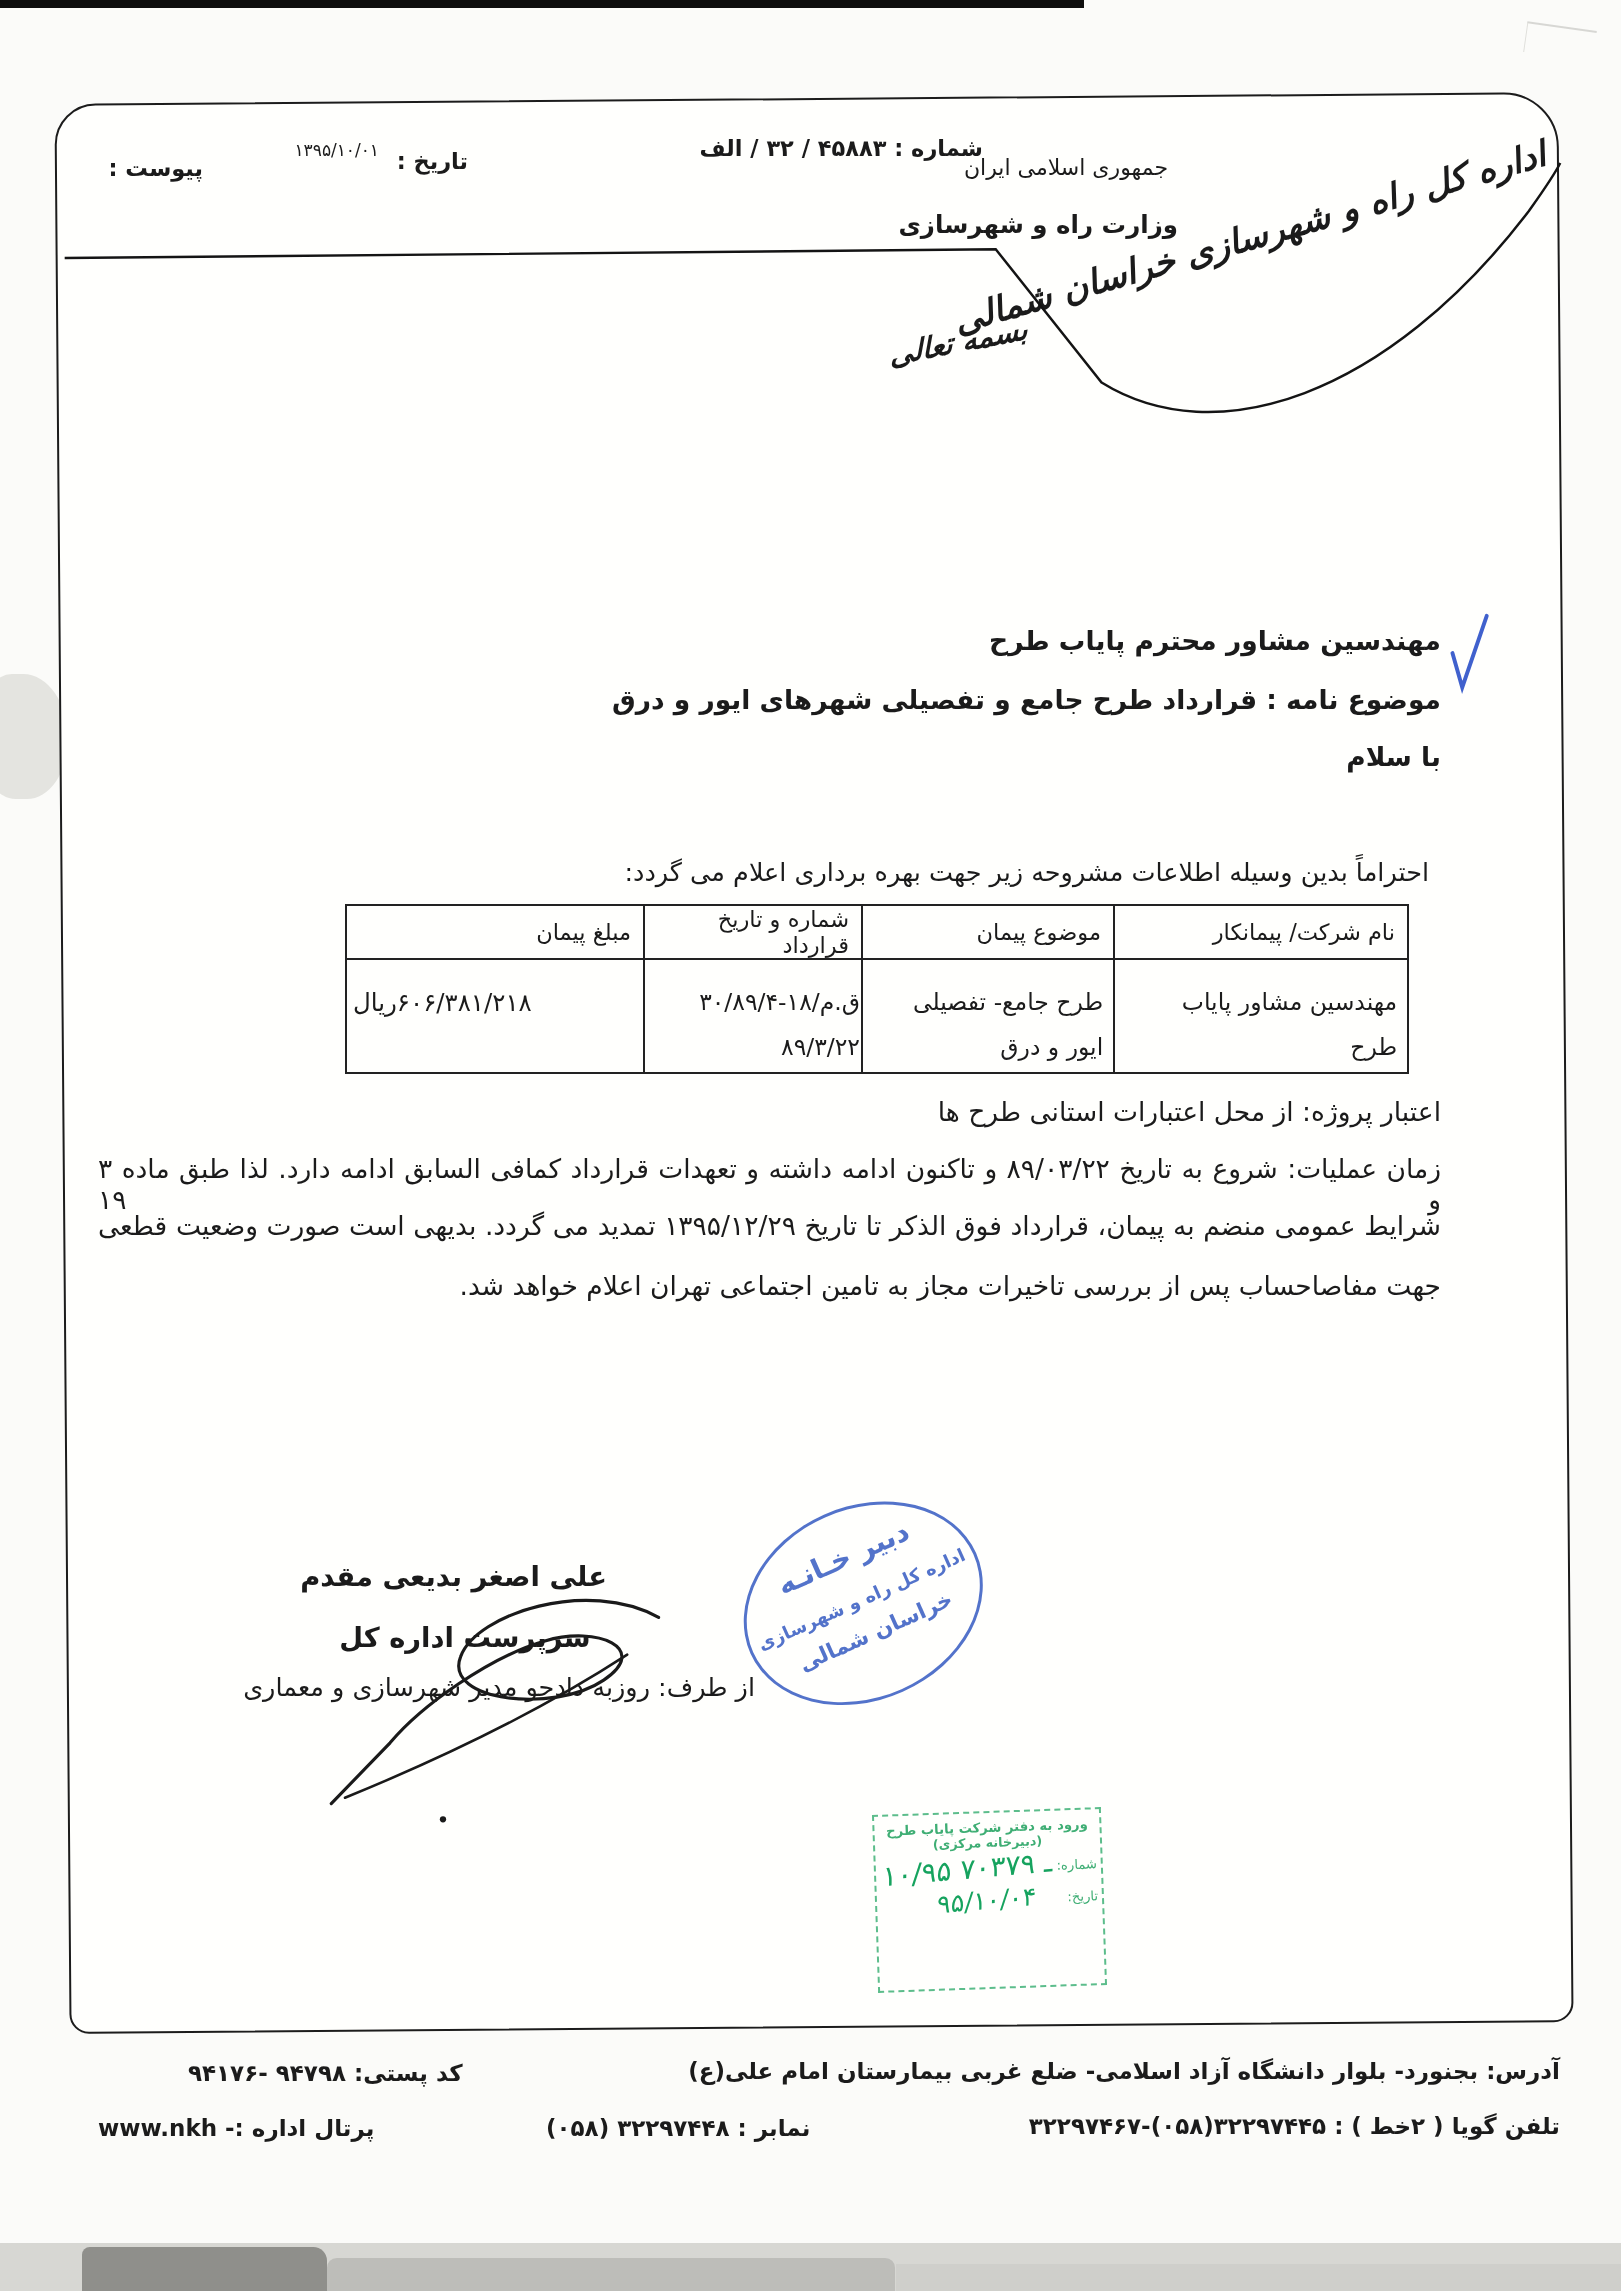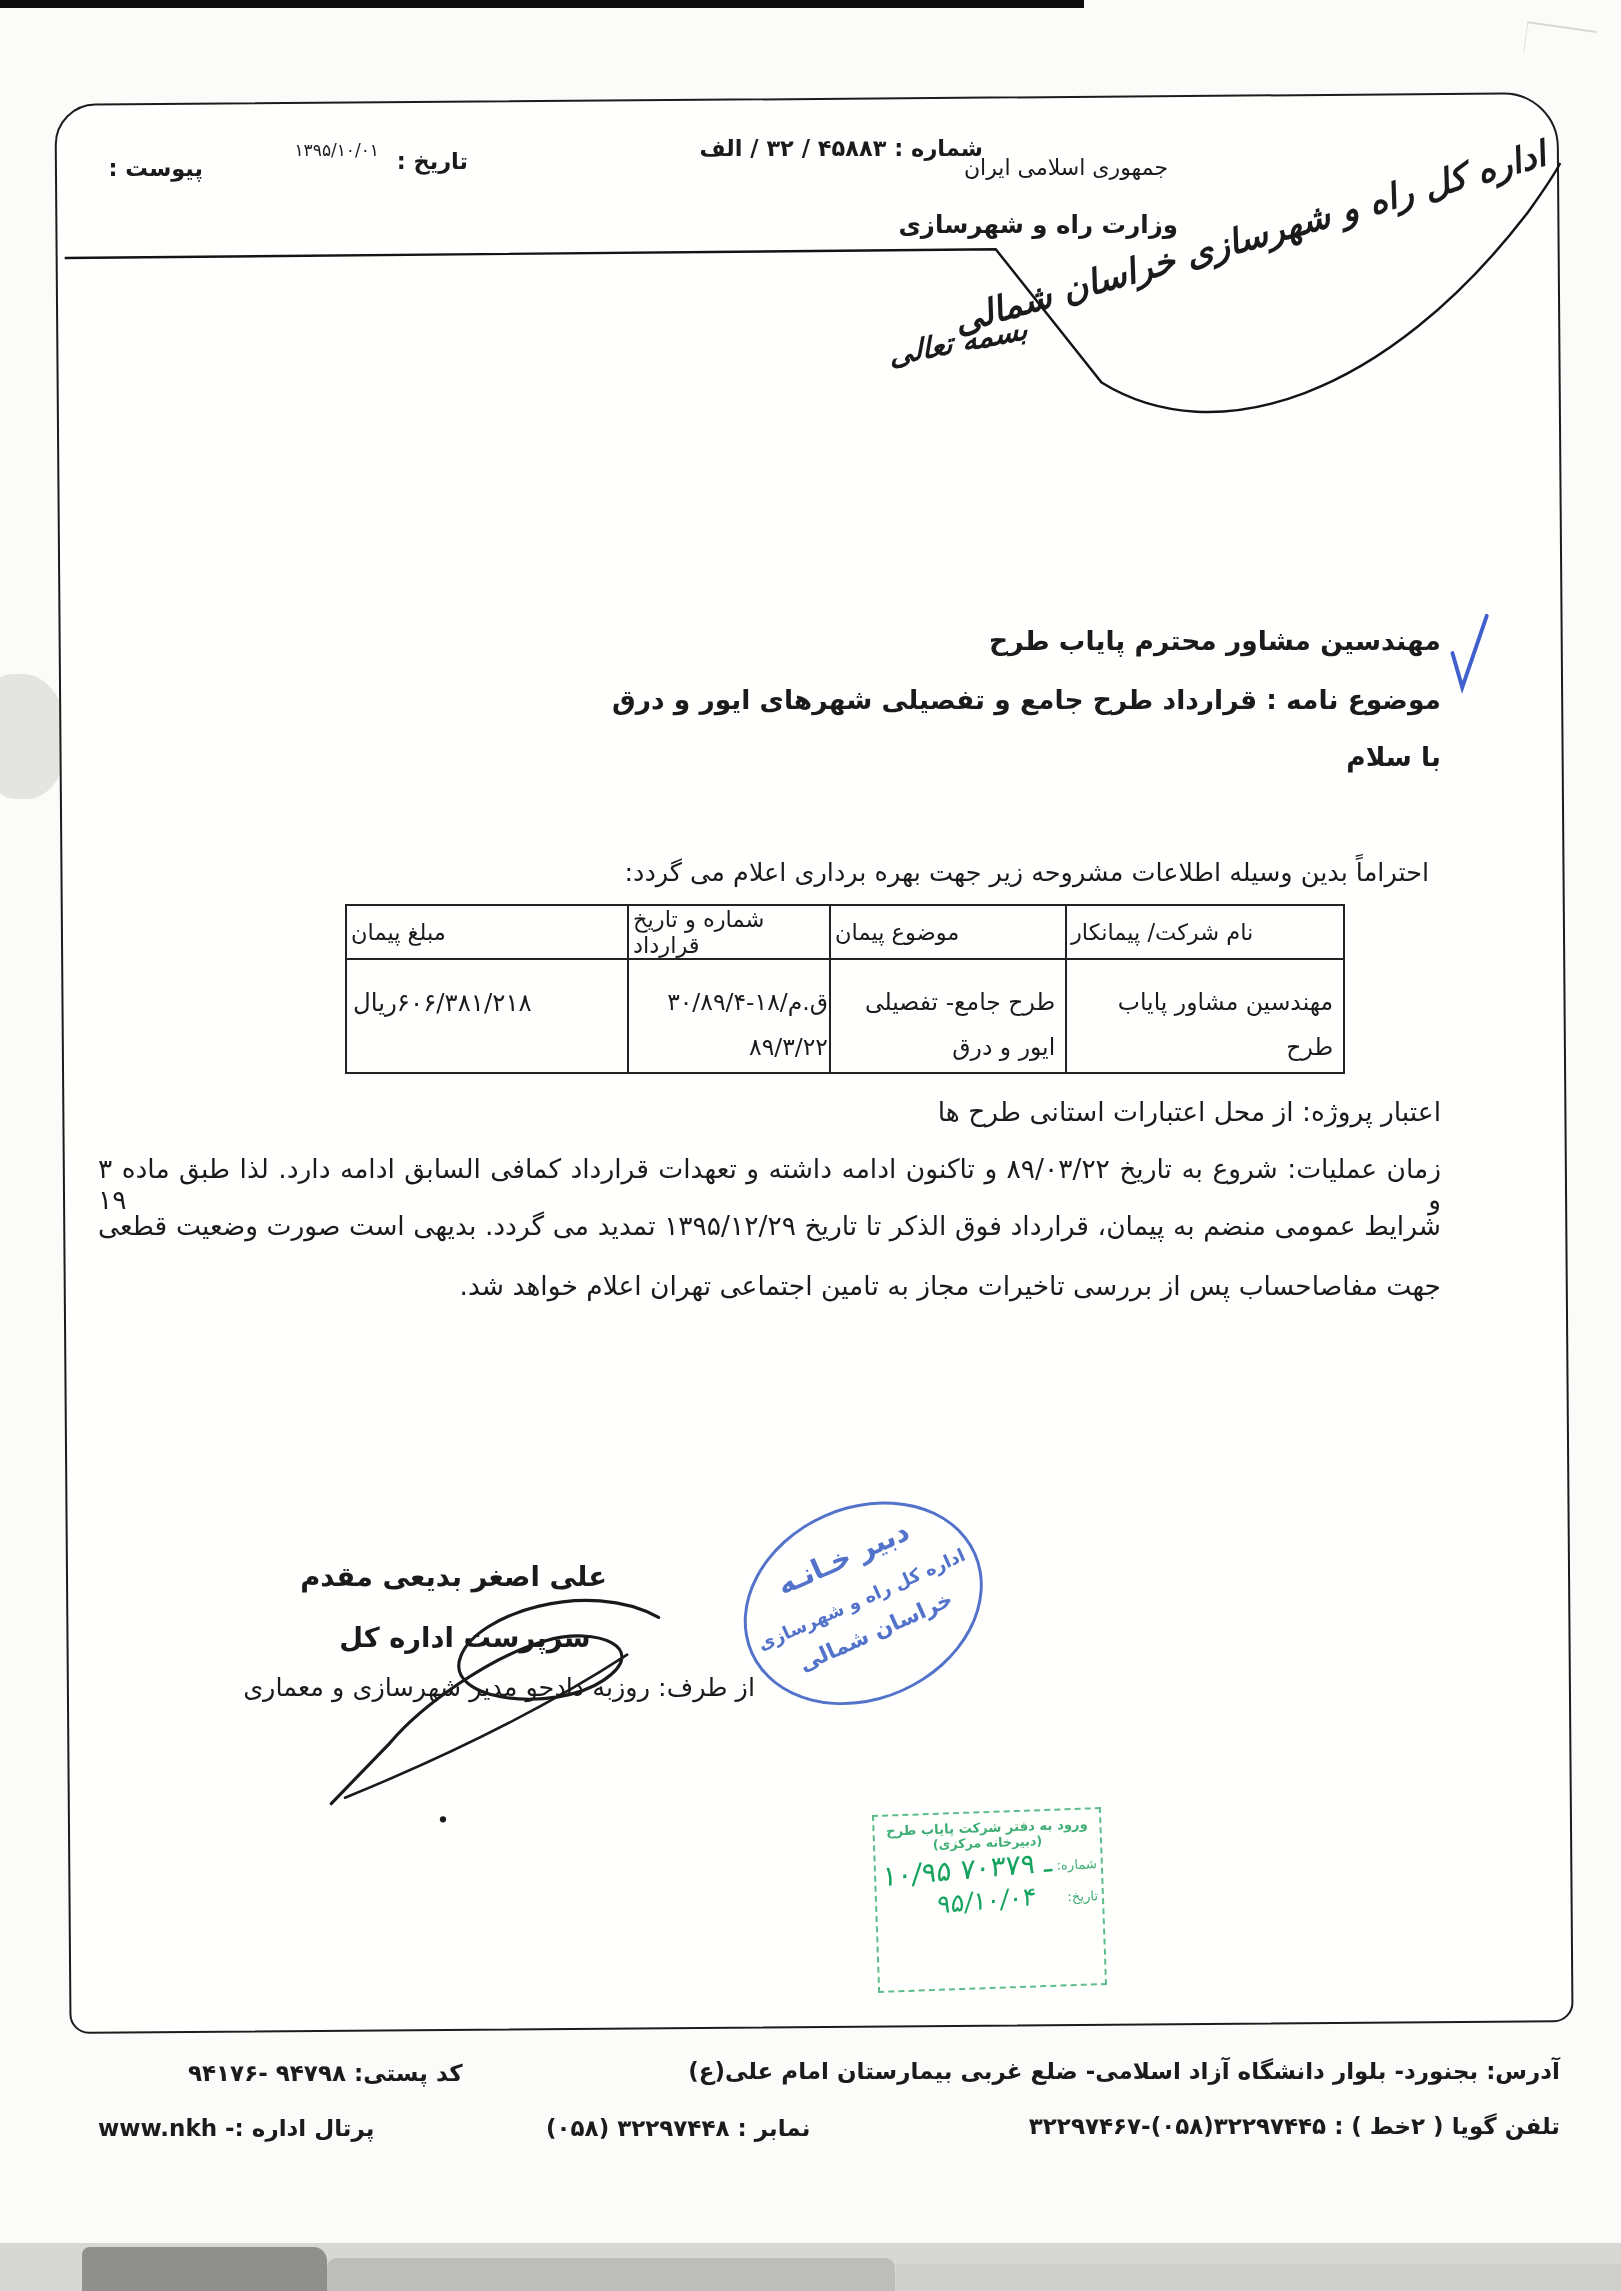--- a/index.html
+++ b/index.html
@@ -60,21 +60,21 @@
   .b2{left:98px;top:1153px;width:1343px;text-align:justify;text-align-last:justify;white-space:normal;}
   .b3{left:98px;top:1210px;width:1343px;text-align:justify;text-align-last:justify;white-space:normal;}
   .b4{right:180px;top:1270px;}
   
   .ctable{
     left:345px;top:904px;width:959px;
     border-collapse:collapse;table-layout:fixed;
     font-size:23.5px;
   }
   .ctable td{border:2px solid #222;vertical-align:top;overflow:visible;}
-  .ctable .hrow td{height:40px;text-align:left;vertical-align:middle;font-size:22.5px;padding:0 4px;}
+  .ctable .hrow td{height:40px;text-align:right;vertical-align:middle;font-size:22.5px;padding:0 12px;}
   .ctable .vrow td{height:91px;padding-top:20px;line-height:45px;}
   .col-name{width:268px;border-radius:8px;}
   .col-subj{width:226px;}
   .col-no{width:192px;}
   .col-amt{width:272px;}
   .cell-name{padding-right:9.8px;text-align:right;}
   .cell-subj{padding-right:9.8px;text-align:right;}
   .cell-no{text-align:right;}
   .cell-no .ltrtxt{direction:ltr;unicode-bidi:isolate;display:inline-block;}
   .cell-amt{text-align:left;padding-left:5.9px;font-size:24.5px;}

